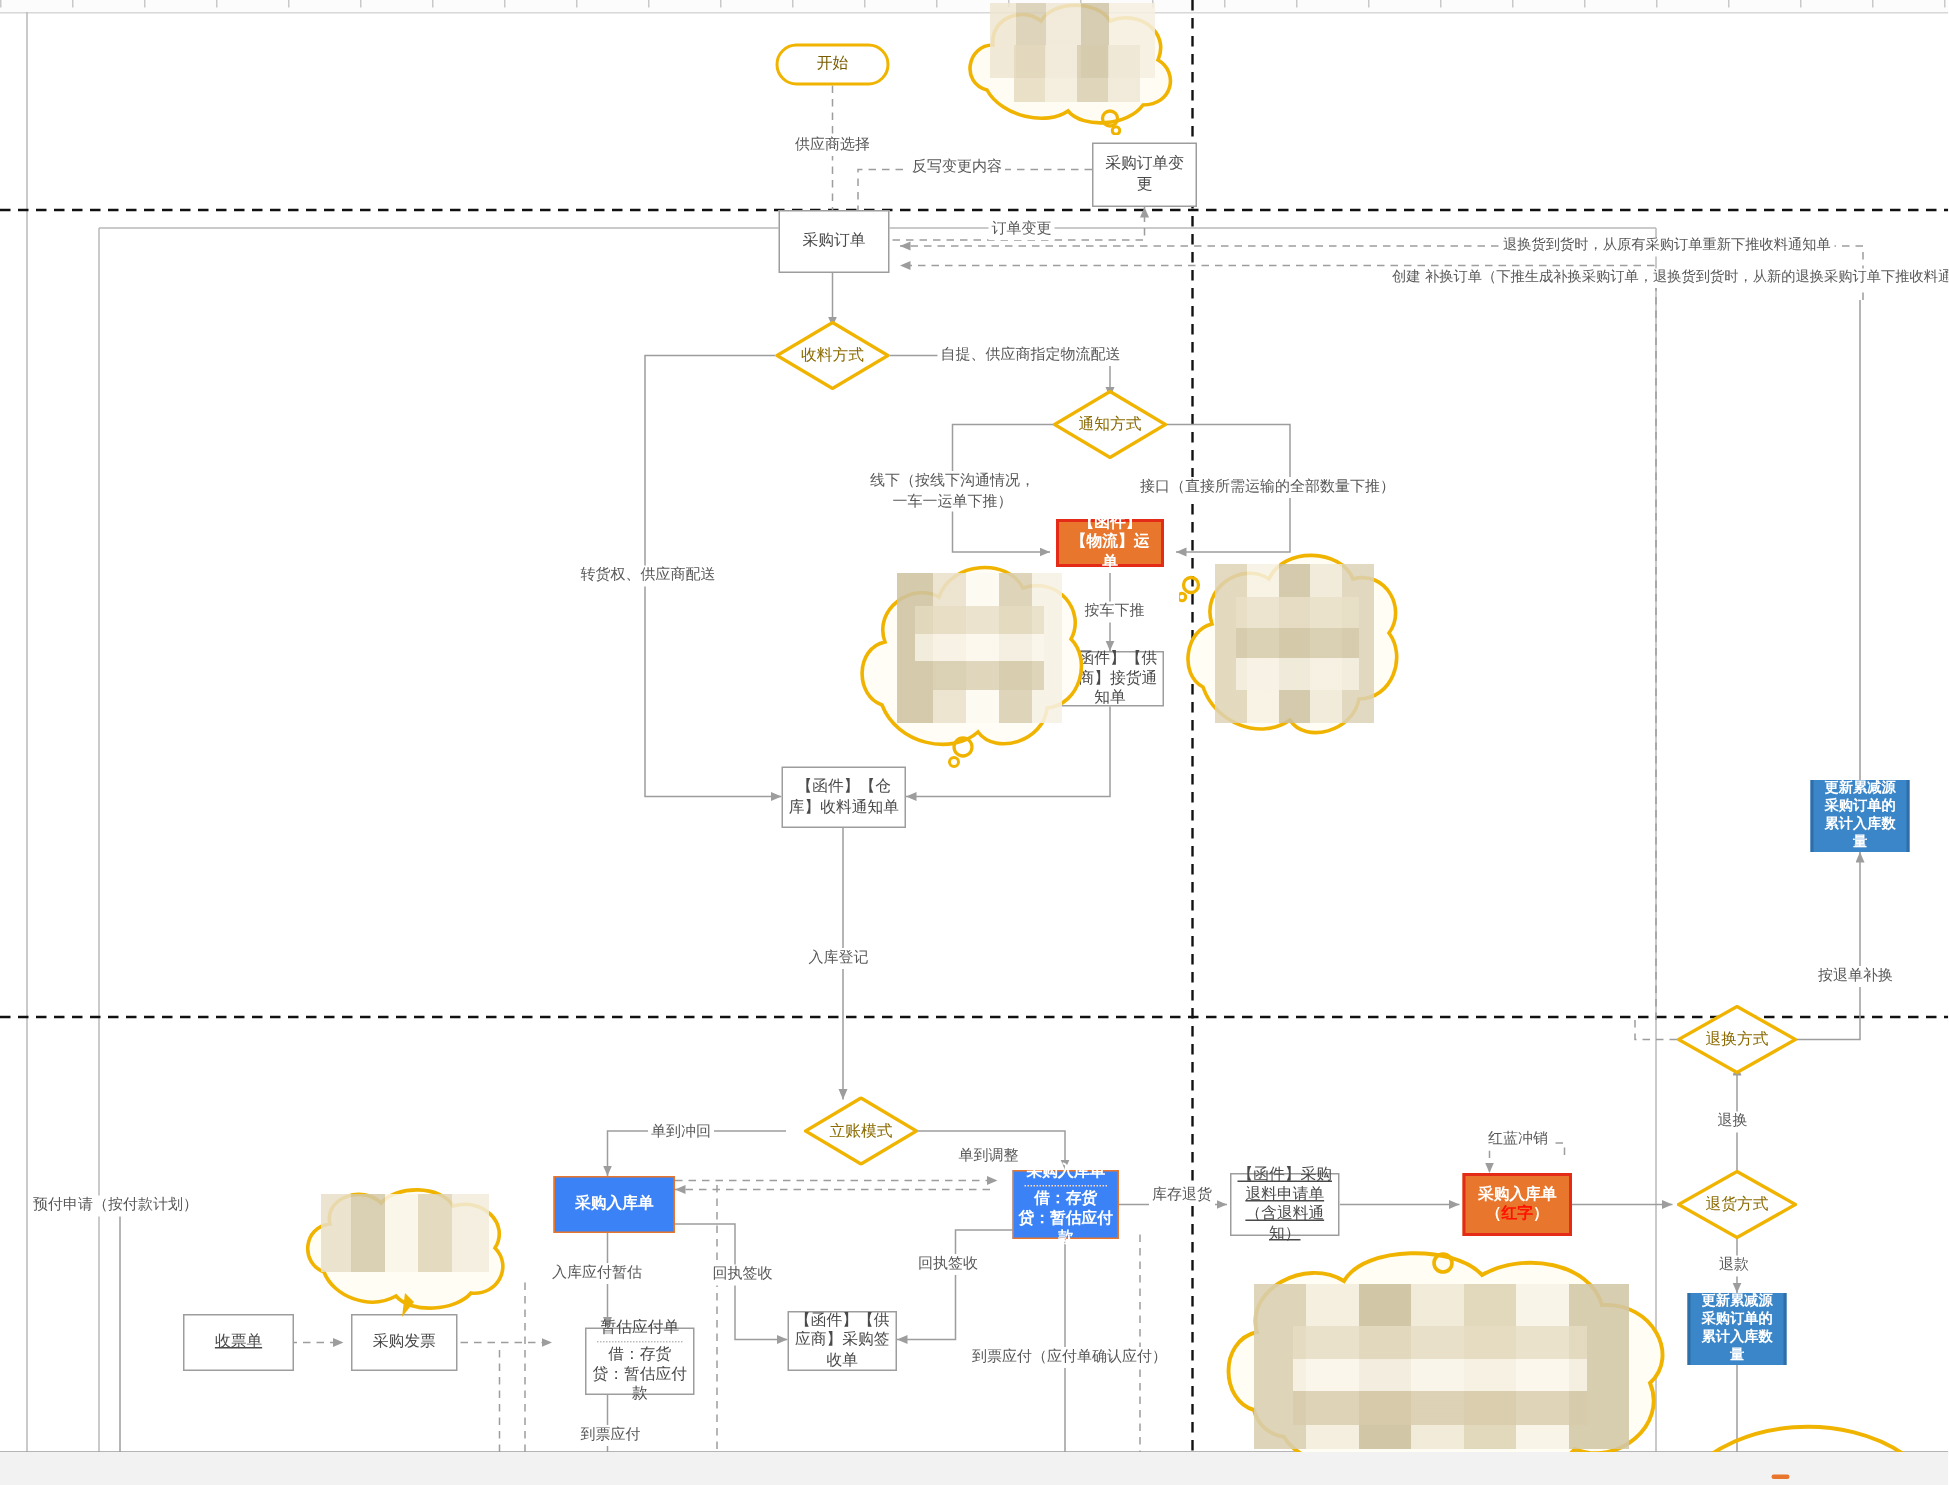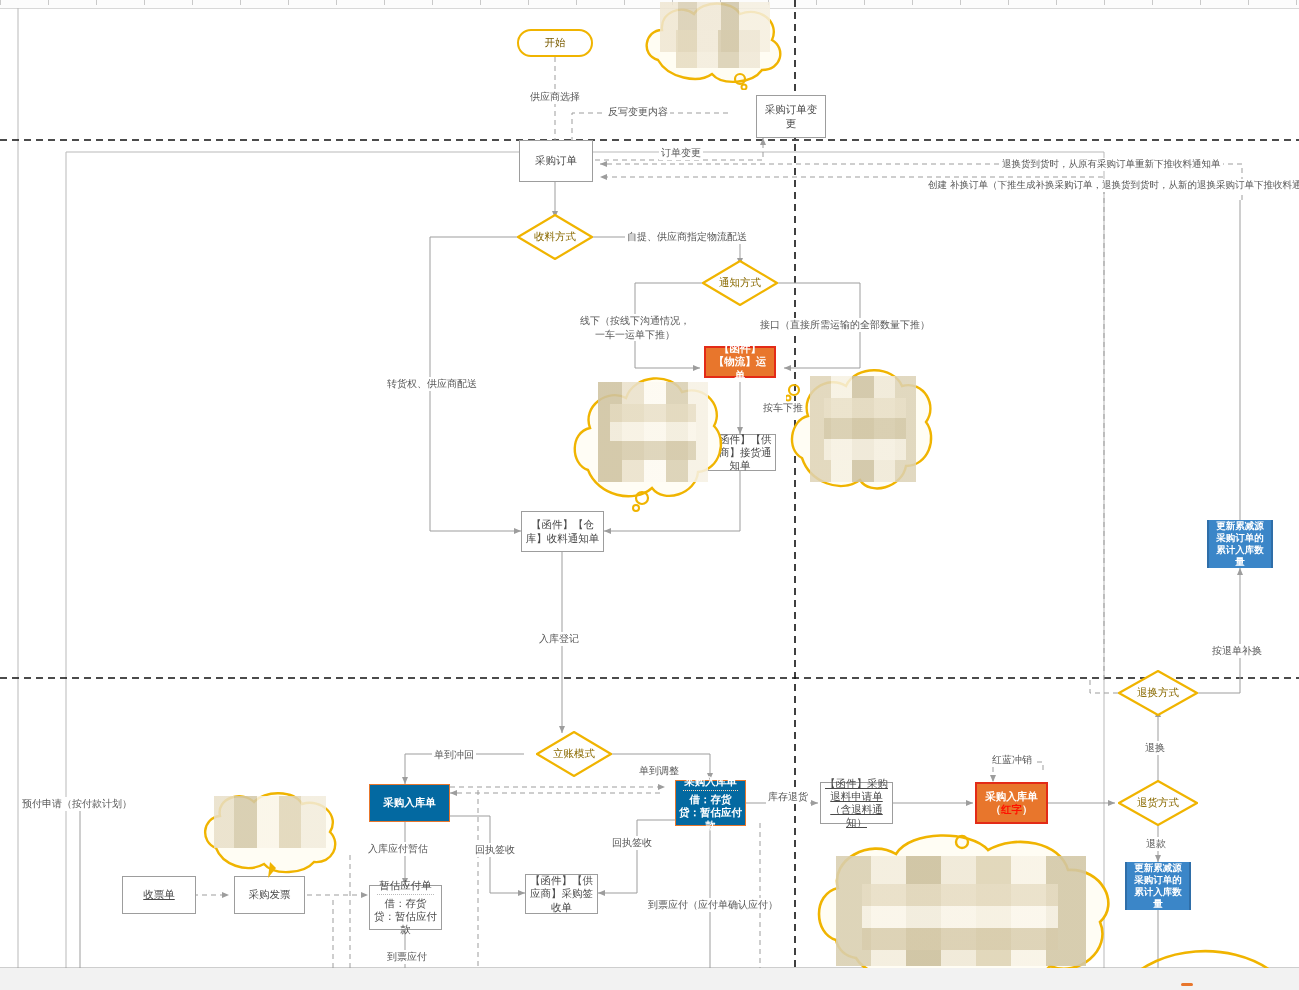--- a/index.html
+++ b/index.html
@@ -8,21 +8,21 @@
   svg#wires{position:absolute;left:0;top:0;width:1299px;height:990px;}
 
   
   .ruler{position:absolute;left:0;top:0;width:1299px;height:8px;background:#fcfcfc;border-bottom:1px solid #d8d8d8;}
   .ruler i{position:absolute;top:0;width:1px;height:5px;background:#c9c9c9;}
 
   
   .node{position:absolute;box-sizing:border-box;display:flex;align-items:center;
         justify-content:center;text-align:center;line-height:1.25;}
   .rect{border:1px solid #9d9d9d;background:#fff;color:#4a4a4a;font-size:10.5px;}
-  .orange{background:#0369a1;color:#fff;border:1px solid #e8762c;font-size:10.5px;font-weight:bold;}
+  .orange{background:#3b82f6;color:#fff;border:1px solid #e8762c;font-size:10.5px;font-weight:bold;}
   .orange-red{background:#e8762c;color:#fff;border:2px solid #e32b17;font-size:10.5px;font-weight:bold;}
   .blue{background:#3b86c8;color:#fff;border:2px solid #2f6ea8;border-top:none;border-bottom:none;
         font-size:9.5px;font-weight:bold;}
   .startnode{border:2px solid #f0b400;border-radius:14px;background:#fff;color:#7a5c00;font-size:10.5px;}
   .nodetxt{display:block;padding:0 3px;}
   .split{border-top:1px dotted #ffd9b8;margin:2px 0;width:80%;}
   .red{color:#ff1100;}
 
   
   .dia{position:absolute;}
@@ -207,21 +207,21 @@
     <svg width="80" height="46">
         <polygon points="40,1 79,23 40,45 1,23" fill="#fff" stroke="#f0b400" stroke-width="2.2"></polygon>
       </svg>
     <span class="lbl">退货方式</span>
   </div>
 
   <div class="node startnode" style="left:517px;top:29px;width:76px;height:28px;">
     <span class="nodetxt">开始</span>
   </div>
 
-  <div class="node rect" style="left:728px;top:95px;width:70px;height:43px;margin-left:28px;">
+  <div class="node rect" style="left:728px;top:95px;width:70px;height:43px;">
     <span class="nodetxt">采购订单变更</span>
   </div>
 
   <div class="node rect" style="left:519px;top:140px;width:74px;height:42px;">
     <span class="nodetxt">采购订单</span>
   </div>
 
   <div class="node orange-red" style="left:704px;top:346px;width:72px;height:32px;">
     <span class="nodetxt">【函件】【物流】运单</span>
   </div>
@@ -239,21 +239,21 @@
   </div>
 
   <div class="node orange" style="left:675px;top:780px;width:71px;height:46px;flex-direction:column;
        justify-content:center;padding-top:1px;">
     <span class="nodetxt">采购入库单</span>
     <span class="split"></span>
     <span class="nodetxt">借：存货</span>
     <span class="nodetxt">贷：暂估应付款</span>
   </div>
 
-  <div class="node rect" style="left:369px;top:885px;width:73px;height:45px;flex-direction:column;
+  <div class="node rect" style="left:390px;top:885px;width:73px;height:45px;flex-direction:column;
        justify-content:center;">
     <span class="nodetxt">暂估应付单</span>
     <span class="split" style="border-top:1px dotted #bbb;"></span>
     <span class="nodetxt">借：存货</span>
     <span class="nodetxt">贷：暂估应付款</span>
   </div>
 
   <div class="node rect" style="left:525px;top:874px;width:73px;height:40px;">
     <span class="nodetxt">【函件】【供应商】采购签收单</span>
   </div>
@@ -284,21 +284,21 @@
 
   <div class="elab" style="left:528px;top:90px;text-align:center;">供应商选择</div>
   <div class="elab" style="left:606px;top:105px;">反写变更内容</div>
   <div class="elab" style="left:659px;top:146px;">订单变更</div>
   <div class="elab" style="left:1000px;top:158px;font-size:9.5px;">退换货到货时，从原有采购订单重新下推收料通知单</div>
   <div class="elab" style="left:926px;top:179px;font-size:9.5px;">创建 补换订单（下推生成补换采购订单，退换货到货时，从新的退换采购订单下推收料通知单）</div>
   <div class="elab" style="left:625px;top:230px;">自提、供应商指定物流配送</div>
   <div class="elab" style="left:578px;top:314px;">线下（按线下沟通情况，
 一车一运单下推）</div>
   <div class="elab" style="left:758px;top:318px;">接口（直接所需运输的全部数量下推）</div>
-  <div class="elab" style="left:721px;top:401px;margin-left:40px;">按车下推</div>
+  <div class="elab" style="left:721px;top:401px;">按车下推</div>
   <div class="elab" style="left:385px;top:377px;">转货权、供应商配送</div>
   <div class="elab" style="left:537px;top:632px;">入库登记</div>
   <div class="elab" style="left:432px;top:748px;">单到冲回</div>
   <div class="elab" style="left:637px;top:748px;margin-top:16px;">单到调整</div>
   <div class="elab" style="left:366px;top:842px;">入库应付暂估</div>
   <div class="elab" style="left:473px;top:843px;">回执签收</div>
   <div class="elab" style="left:610px;top:836px;">回执签收</div>
   <div class="elab" style="left:385px;top:950px;">到票应付</div>
   <div class="elab" style="left:646px;top:898px;">到票应付（应付单确认应付）</div>
   <div class="elab" style="left:20px;top:797px;">预付申请（按付款计划）</div>

